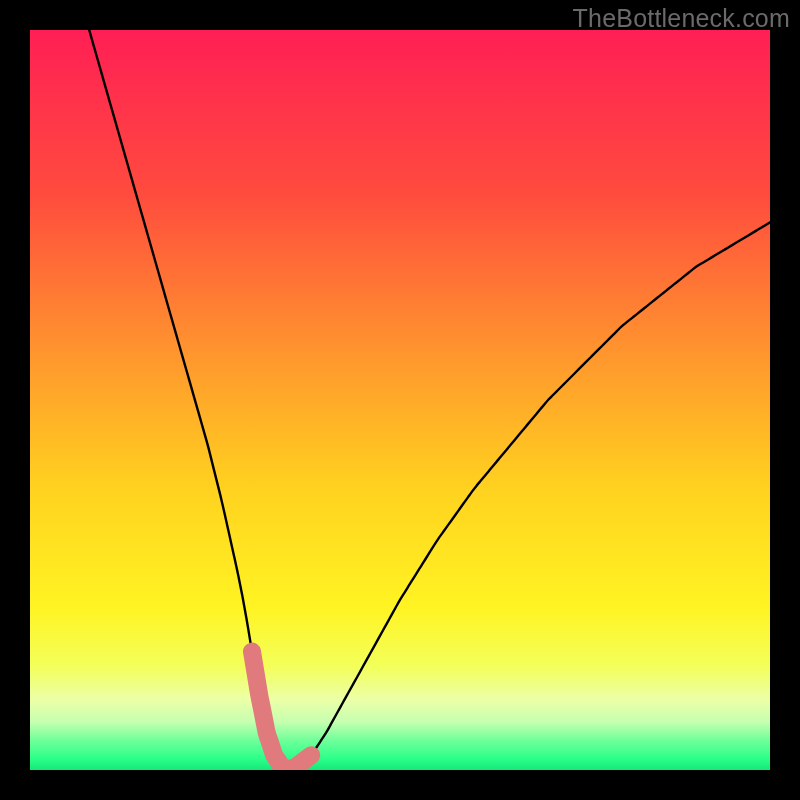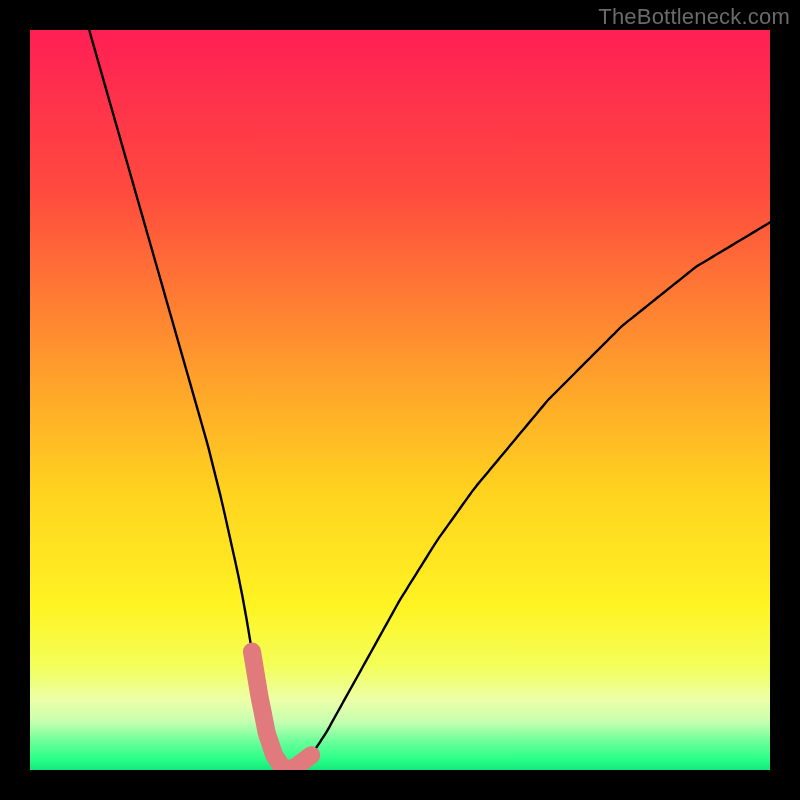--- a/index.html
+++ b/index.html
@@ -21,21 +21,21 @@
   }
   .gradient {
     position: absolute;
     left: 0; top: 0; width: 100%; height: 100%;
   }
   .watermark {
     position: absolute;
     top: 4px;
     right: 10px;
     color: #6a6a6a;
-    font-size: 22px;
+    font-size: 25px;
     font-weight: 500;
     letter-spacing: 0.2px;
     font-family: Arial, Helvetica, sans-serif;
   }
   svg.curve {
     position: absolute;
     left: 0; top: 0;
     width: 740px; height: 740px;
     overflow: visible;
   }

